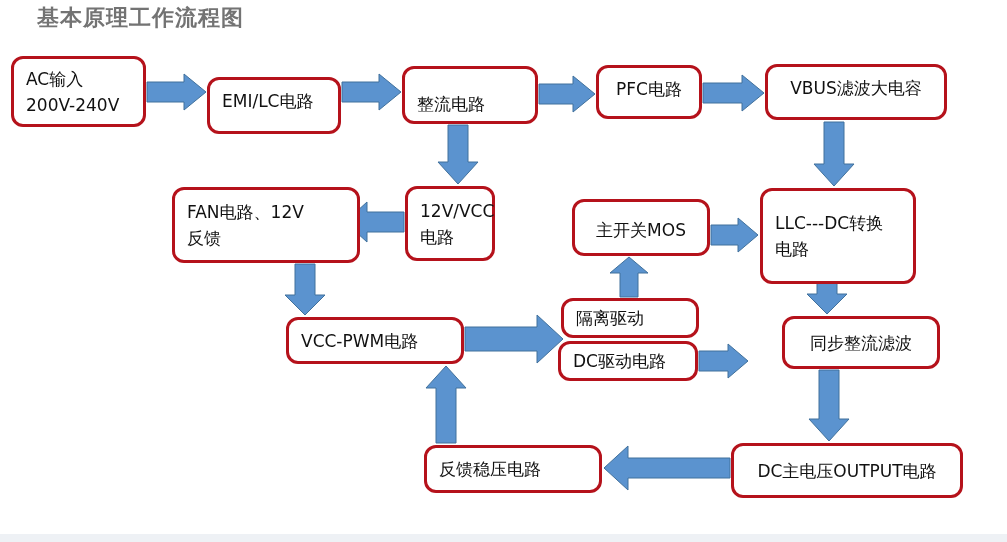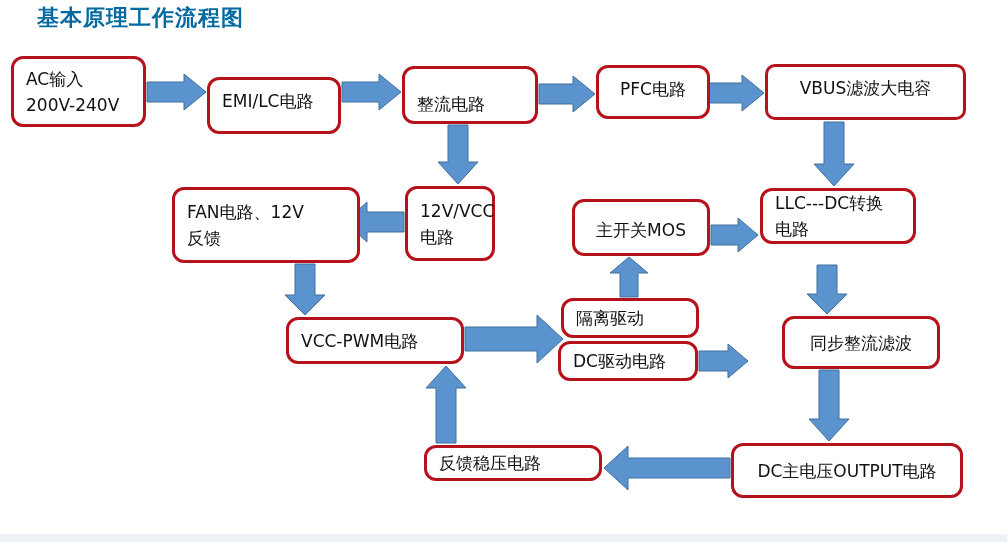--- a/index.html
+++ b/index.html
@@ -3,21 +3,21 @@
 <meta charset="utf-8">
 <style>
   html, body { margin: 0; padding: 0; }
   body {
     width: 1007px; height: 542px; position: relative; overflow: hidden;
     background: #ffffff;
     font-family: "DejaVu Sans", "Liberation Sans", sans-serif;
   }
   .title {
     position: absolute; left: 37px; top: 3px;
-    font-size: 22px; font-weight: bold; color: #0369a1;
+    font-size: 22px; font-weight: bold; color: #737373;
     letter-spacing: 1px;
   }
   .box {
     position: absolute; box-sizing: border-box;
     border: 3px solid #b5121b; border-radius: 12px;
     background: #fff; color: #111;
     font-size: 17px; line-height: 26px;
     padding: 4px 12px;
     display: flex; align-items: center;
   }
@@ -58,53 +58,53 @@
 <div class="box" style="left:11px;top:56px;width:135px;height:71px;">
   <span>AC输入
 200V-240V</span>
 </div>
 <div class="box" style="left:207px;top:62px;width:134px;height:57px;align-items:flex-start;padding-top:8px;margin-top:15px;">
   <span>EMI/LC电路</span>
 </div>
 <div class="box" style="left:402px;top:66px;width:136px;height:58px;align-items:flex-end;padding-top:8px;">
   <span>整流电路</span>
 </div>
-<div class="box center" style="left:596px;top:65px;width:114px;height:54px;align-items:flex-start;padding-top:8px;">
+<div class="box center" style="left:596px;top:65px;width:106px;height:54px;align-items:flex-start;padding-top:8px;">
   <span>PFC电路</span>
 </div>
-<div class="box center" style="left:765px;top:64px;width:201px;height:56px;align-items:flex-start;padding-top:8px;border-radius:10px;">
+<div class="box center" style="left:765px;top:64px;width:182px;height:56px;align-items:flex-start;padding-top:8px;">
   <span>VBUS滤波大电容</span>
 </div>
 <div class="box" style="left:405px;top:186px;width:90px;height:75px;">
   <span>12V/VCC
 电路</span>
 </div>
 <div class="box" style="left:172px;top:187px;width:188px;height:76px;">
   <span>FAN电路、12V
 反馈</span>
 </div>
 <div class="box center" style="left:572px;top:199px;width:138px;height:57px;align-items:center;padding-top:8px;">
   <span>主开关MOS</span>
 </div>
-<div class="box" style="left:760px;top:188px;width:156px;height:56px;">
+<div class="box" style="left:760px;top:188px;width:156px;height:96px;">
   <span>LLC---DC转换
 电路</span>
 </div>
 <div class="box" style="left:286px;top:317px;width:178px;height:47px;align-items:center;">
   <span>VCC-PWM电路</span>
 </div>
 <div class="box" style="left:561px;top:298px;width:138px;height:40px;">
   <span>隔离驱动</span>
 </div>
 <div class="box" style="left:558px;top:341px;width:140px;height:40px;">
   <span>DC驱动电路</span>
 </div>
 <div class="box center" style="left:750px;top:316px;width:158px;height:53px;margin-left:32px;">
   <span>同步整流滤波</span>
 </div>
-<div class="box" style="left:424px;top:445px;width:178px;height:36px;">
+<div class="box" style="left:424px;top:445px;width:178px;height:48px;">
   <span>反馈稳压电路</span>
 </div>
 <div class="box center" style="left:731px;top:443px;width:232px;height:55px;">
   <span>DC主电压OUTPUT电路</span>
 </div>
 
 <div class="bottom-strip"></div>
 
 </body></html>

